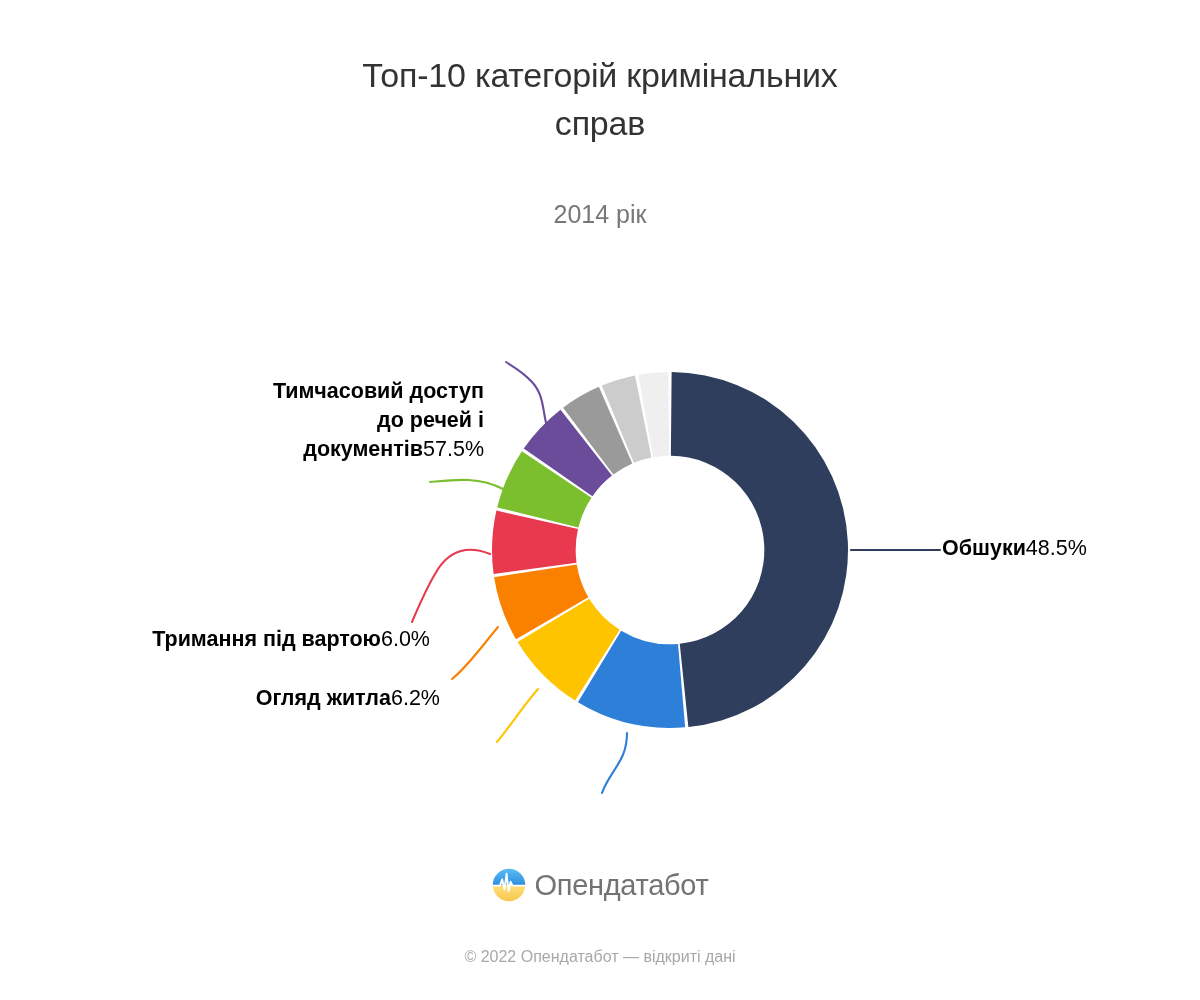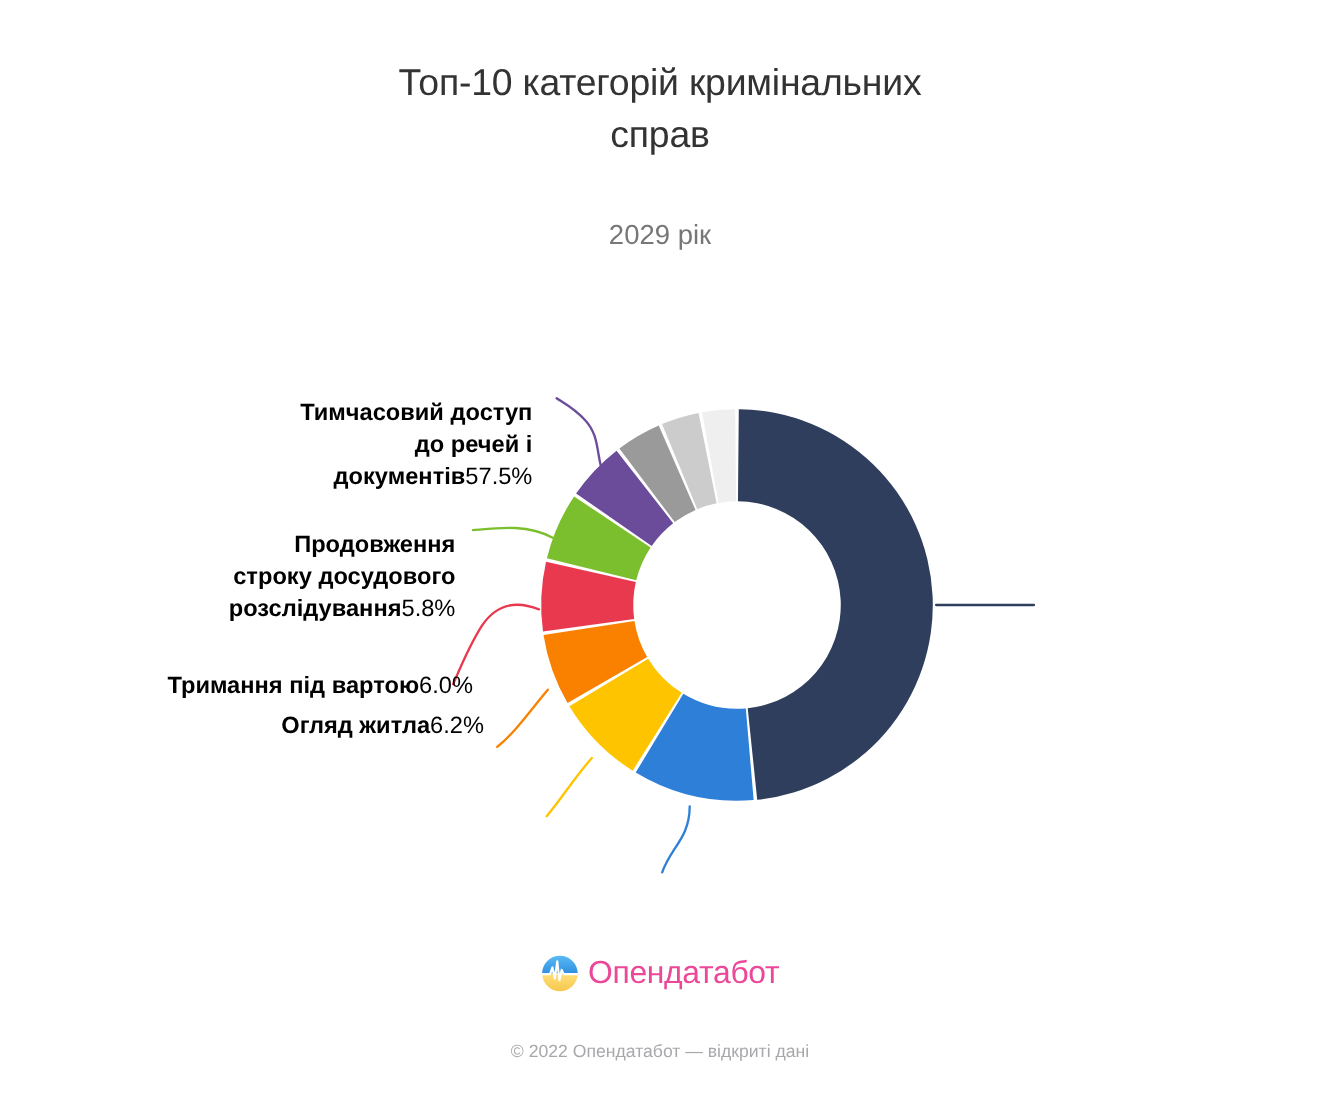--- a/index.html
+++ b/index.html
@@ -63,60 +63,60 @@
   
   .slice-label {
     position: absolute;
     font-size: 21.5px;
     line-height: 1.36;
     color: #000000;
     white-space: pre-line;
   }
   .slice-label .nm { font-weight: bold; }
   .slice-label .pc { font-weight: normal; }
-  .lbl-left  { text-align: right; }
+  .lbl-left  { text-align: right; margin-top: 16px; }
   .lbl-right { text-align: left; }
 
   
   #brand {
     position: absolute;
     left: 0;
     top: 868px;
     width: 1200px;
     display: flex;
     align-items: center;
     justify-content: center;
     gap: 9px;
   }
   #brand-mark { display: block; }
   #brand-name {
     font-size: 29px;
     font-weight: normal;
-    color: #ec4899;
+    color: #737373;
     letter-spacing: -0.3px;
   }
   #copyright {
     position: absolute;
     left: 0;
     top: 948px;
     width: 1200px;
     text-align: center;
     font-size: 16px;
     color: #a8a8ac;
   }
 </style>
 </head>
 <body>
 
 <div id="stage">
 
   <div class="chart-title">Топ-10 категорій кримінальних
 справ</div>
 
-  <div class="chart-subtitle">2029 рік</div>
+  <div class="chart-subtitle">2014 рік</div>
 
   <div id="donut-wrap">
     <svg id="donut-svg" width="1200" height="1000" viewBox="0 0 1200 1000" xmlns="http://www.w3.org/2000/svg">
       <g id="slices">
           <path d="M671.6309873627674,372.00747240341104 A178,178 0 0 1 688.3743255385336,727.0491009889743 L679.7383925354228,643.8360235241563 A94.34,94.34 0 0 0 670.8644233022668,455.6639603738078 Z" fill="#2E3E5C"></path>
           <path d="M685.1268275722946,727.3560799284819 A178,178 0 0 1 577.9108014291776,702.3272119700996 L621.1927247574641,630.7334223441528 A94.34,94.34 0 0 0 678.0172186133161,643.9987223620955 Z" fill="#2E7FD8"></path>
           <path d="M575.1348789379938,700.6141056006737 A178,178 0 0 1 517.6245911211707,642.009427609401 L589.2410332942204,598.7649966329825 A94.34,94.34 0 0 0 619.7214858371367,629.8254759683571 Z" fill="#FFC400"></path>
           <path d="M515.9641108887425,639.2017088721085 A178,178 0 0 1 494.0977251671372,577.2468293315753 L576.7717943385827,564.4408195457349 A94.34,94.34 0 0 0 588.3609787710335,597.2769057022175 Z" fill="#FA8100"></path>
           <path d="M493.6279656342473,574.0188570437008 A178,178 0 0 1 496.4199741863895,510.579514988444 L578.0025863187865,529.1071429438753 A94.34,94.34 0 0 0 576.5228217861511,562.7299942331614 Z" fill="#E8394E"></path>
           <path d="M497.17149867323894,507.40529224016507 A178,178 0 0 1 521.869087172734,451.30231682070274 L591.4906162015491,497.69022791497247 A94.34,94.34 0 0 0 578.4008942968167,527.4248048872875 Z" fill="#7CBF2E"></path>
@@ -130,30 +130,28 @@
         <path d="M627,733 C627,762 610,770 602,793" stroke="#2E7FD8"></path>
         <path d="M538,689 C520,710 512,724 497,742" stroke="#FFC400"></path>
         <path d="M498,627 C478,651 468,666 452,679" stroke="#FA8100"></path>
         <path d="M490,554 C470,546 452,548 438,569 C426,588 418,608 412,622" stroke="#E8394E"></path>
         <path d="M503,489 C478,476 452,480 430,482" stroke="#7CBF2E"></path>
         <path d="M548,430 C542,412 545,396 532,382 C522,371 512,366 506,362" stroke="#6B4C9A"></path>
       </g>
     </svg>
   </div>
 
+  <div class="slice-label lbl-right" style="left:942px; top:534px; width:240px;"><span class="nm">Обшуки</span><span class="pc">48.5%</span></div>
 
 
 
-  <div class="slice-label lbl-left" style="left:134px; top:645px; width:306px;"><span class="nm">Огляд житла</span><span class="pc">6.2%</span></div>
+  <div class="slice-label lbl-left" style="left:134px; top:668px; width:306px;"><span class="nm">Огляд житла</span><span class="pc">6.2%</span></div>
 
   <div class="slice-label lbl-left" style="left:56px; top:609px; width:374px;"><span class="nm">Тримання під вартою</span><span class="pc">6.0%</span></div>
 
-  <div class="slice-label lbl-left" style="left:60px; top:481px; width:354px;"><span class="nm">Продовження
-строку досудового
-розслідування</span><span class="pc">5.8%</span></div>
 
   <div class="slice-label lbl-left" style="left:140px; top:361px; width:344px;"><span class="nm">Тимчасовий доступ
 до речей і
 документів</span><span class="pc">57.5%</span></div>
 
   <div id="brand">
     <svg id="brand-mark" width="34" height="34" viewBox="0 0 34 34" xmlns="http://www.w3.org/2000/svg">
       <defs>
         <clipPath id="logoClip">
             <circle cx="17" cy="17" r="16.2"></circle>

